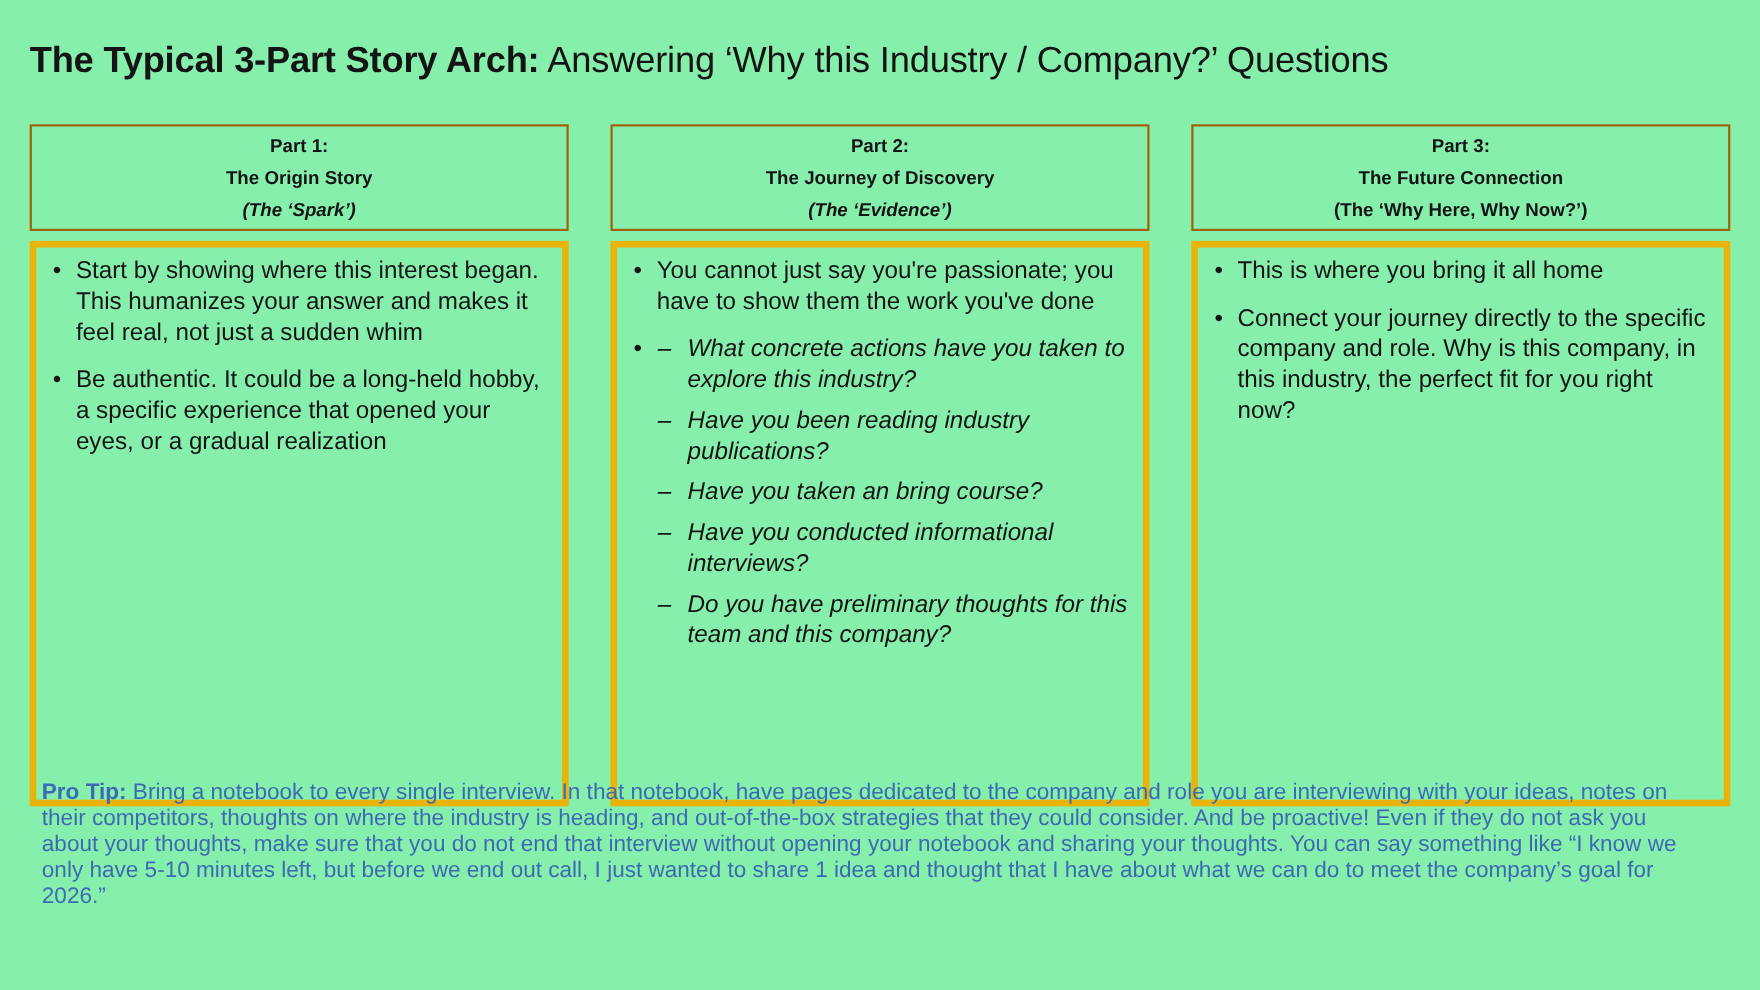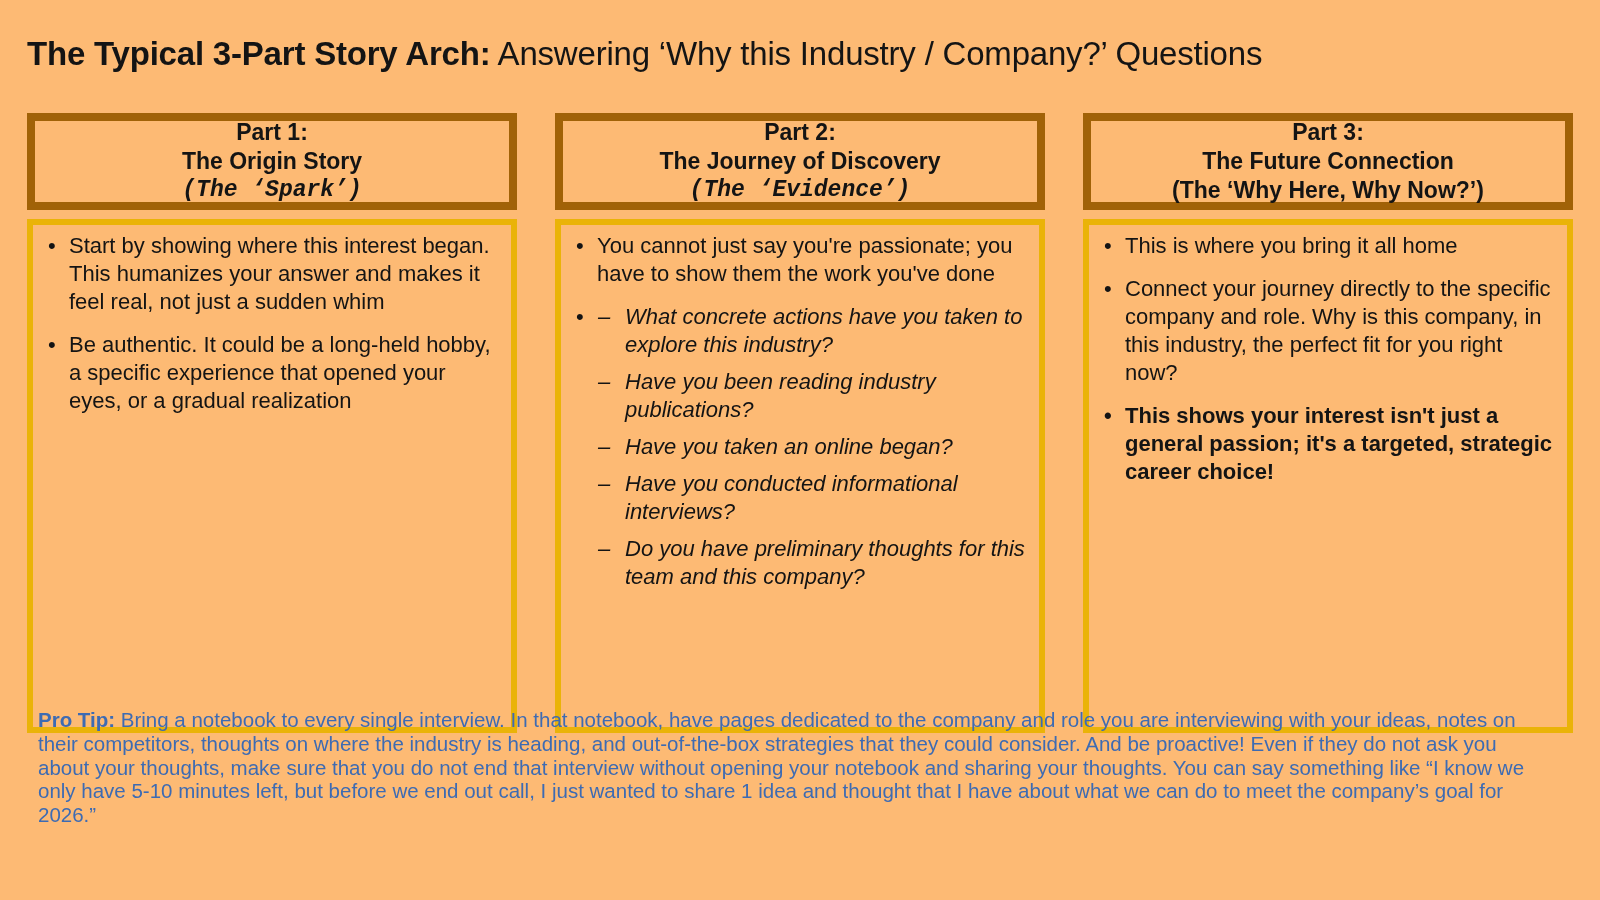--- a/index.html
+++ b/index.html
@@ -1,21 +1,21 @@
 <!DOCTYPE html>
 <html><head>
 <meta charset="utf-8">
 <style>
   html, body { margin: 0; padding: 0; background: #ffffff; }
   body { font-family: "Liberation Sans", sans-serif; color: #141414; }
   .page {
     position: relative;
     width: 1600px;
     height: 900px;
-    background: #fdba74;
+    background: #86efac;
     overflow: hidden;
   }
 
   
   .title {
     position: absolute;
     left: 27px;
     top: 34px;
     margin: 0;
     font-size: 33px;
@@ -34,30 +34,30 @@
     top: 113px;
     width: 1546px;
     display: flex;
     gap: 38px;
   }
   .col { flex: 1; min-width: 0; }
 
   .hdr {
     box-sizing: border-box;
     height: 97px;
-    border: 8px solid #a16207;
+    border: 2px solid #a16207;
     display: flex;
     flex-direction: column;
     justify-content: center;
     text-align: center;
-    font-size: 23px;
+    font-size: 17px;
     line-height: 29px;
     font-weight: bold;
   }
-  .hdr .paren-italic { font-style: italic; font-family: Liberation Mono, monospace; }
+  .hdr .paren-italic { font-style: italic; }
 
   .colbody {
     box-sizing: border-box;
     height: 514px;
     border: 6px solid #eab308;
     margin-top: 9px;
     padding: 7px 12px 0 0;
     overflow: hidden;
   }
 
@@ -129,40 +129,39 @@
         <div>The Journey of Discovery</div>
         <div class="paren-italic">(The ‘Evidence’)</div>
       </header>
       <div class="colbody">
         <ul class="b1">
           <li>You cannot just say you're passionate; you have to show them the work you've done</li>
           <li>
             <ul class="b2">
               <li>What concrete actions have you taken to explore this industry?</li>
               <li>Have you been reading industry publications?</li>
-              <li>Have you taken an online began?</li>
+              <li>Have you taken an bring course?</li>
               <li>Have you conducted informational interviews?</li>
               <li>Do you have preliminary thoughts for this team and this company?</li>
             </ul>
           </li>
         </ul>
       </div>
     </section>
 
     <section class="col">
       <header class="hdr">
         <div>Part 3:</div>
         <div>The Future Connection</div>
         <div>(The ‘Why Here, Why Now?’)</div>
       </header>
       <div class="colbody">
         <ul class="b1">
           <li>This is where you bring it all home</li>
           <li>Connect your journey directly to the specific company and role. Why is this company, in this industry, the perfect fit for you right now?</li>
-          <li class="strong">This shows your interest isn't just a general passion; it's a targeted, strategic career choice!</li>
         </ul>
       </div>
     </section>
 
   </div>
 
   <p class="protip">
     <span class="lead">Pro Tip:</span>
     <span>Bring a notebook to every single interview. In that notebook, have pages dedicated to the company and role you are interviewing with your ideas, notes on their competitors, thoughts on where the industry is heading, and out-of-the-box strategies that they could consider. And be proactive! Even if they do not ask you about your thoughts, make sure that you do not end that interview without opening your notebook and sharing your thoughts. You can say something like “I know we only have 5-10 minutes left, but before we end out call, I just wanted to share 1 idea and thought that I have about what we can do to meet the company’s goal for 2026.”</span>
   </p>

